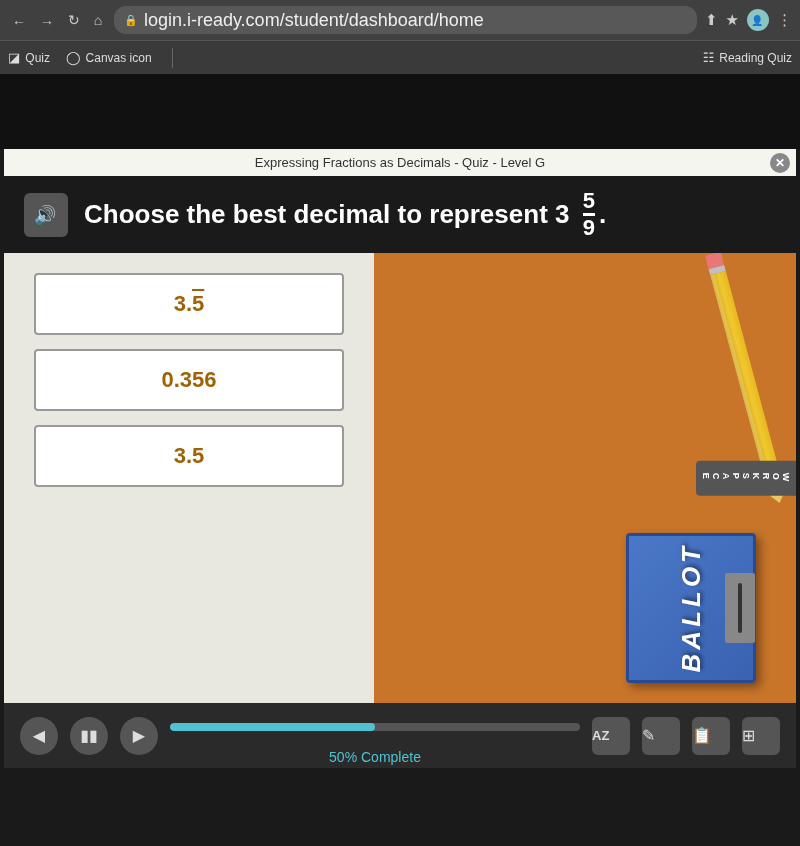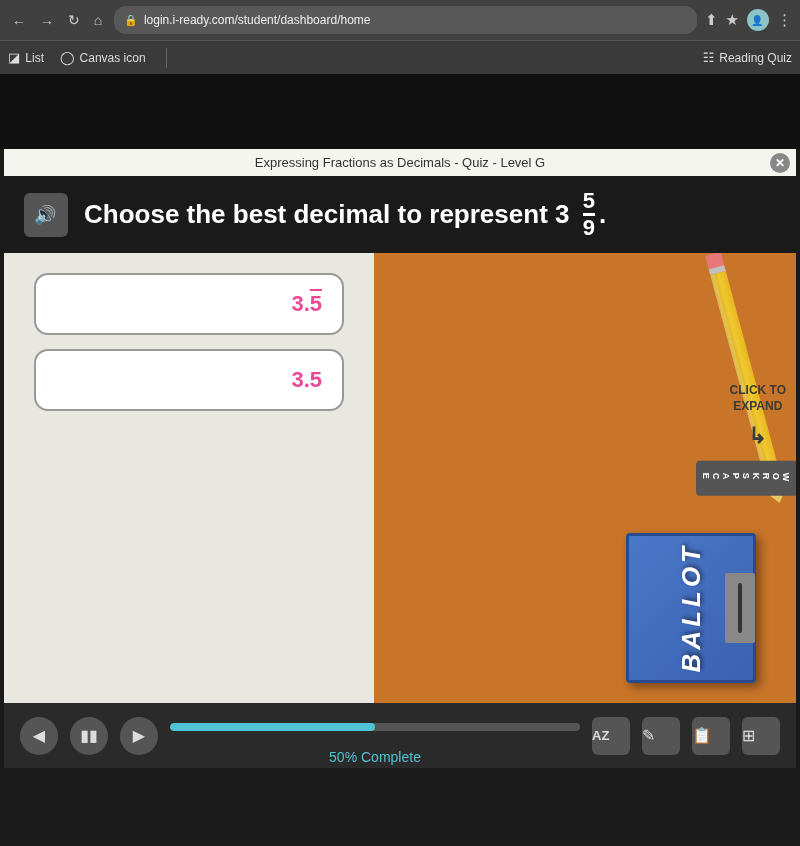--- a/index.html
+++ b/index.html
@@ -35,21 +35,21 @@
       flex: 1;
       background: #585858;
       border-radius: 12px;
       display: flex;
       align-items: center;
       padding: 4px 10px;
       gap: 6px;
       height: 28px;
     }
     .lock-icon { color: #aaa; font-size: 11px; }
-    .url-text { color: #eee; font-size: 12px; flex: 1; }
+    .url-text { color: #eee; font-size: 18px; flex: 1; }
     .toolbar-icons {
       display: flex;
       gap: 8px;
       align-items: center;
       color: #ccc;
       font-size: 14px;
     }
     .toolbar-icon-btn { color: #ccc; cursor: pointer; font-size: 15px; }
 
     
@@ -197,26 +197,26 @@
       background: #e8e8e0;
       padding: 20px 30px;
       display: flex;
       flex-direction: column;
       gap: 14px;
       flex-shrink: 0;
     }
     .answer-choice {
       background: #fff;
       border: 2px solid #999;
-      border-radius: 14px;
+      border-radius: 4px;
       padding: 16px 20px;
       font-size: 22px;
       font-weight: 700;
-      color: #ec4899;
-      text-align: right;
+      color: #a16207;
+      text-align: center;
       cursor: pointer;
       position: relative;
     }
     .overline { text-decoration: overline; }
 
     
     .workspace-panel {
       flex: 1;
       background: #c8752a;
       position: relative;
@@ -421,21 +421,21 @@
       <span class="toolbar-icon-btn">⬆</span>
       <span class="toolbar-icon-btn">★</span>
       <div class="avatar-circle">👤</div>
       <span class="toolbar-icon-btn">⋮</span>
     </div>
   </div>
 
   <div class="bookmarks-bar">
     <div class="bookmark-item">
       <span class="bookmark-icon">◪</span>
-      <span>List</span>
+      <span>Quiz</span>
     </div>
     <div class="bookmark-item">
       <span class="bookmark-icon">◯</span>
       <span>Canvas icon</span>
     </div>
     <div class="divider-v"></div>
     <div class="reading-list-item">
       <span class="bookmark-icon">☷</span>
       <span>Reading Quiz</span>
     </div>
@@ -471,20 +471,23 @@
     </div>
 
     <div class="quiz-body">
 
       <div class="answer-panel">
 
         <div class="answer-choice">
           3.<span class="overline">5</span>
         </div>
 
+        <div class="answer-choice">
+          <span>0.356</span>
+        </div>
 
 
         <div class="answer-choice">
           <span>3.5</span>
         </div>
       </div>
 
       <div class="workspace-panel">
 
         <div class="pencil">
@@ -493,24 +496,20 @@
             <div class="pencil-eraser-band"></div>
             <div class="pencil-body" style="background:linear-gradient(90deg,#d4a520,#f0c830,#e8b820); width:16px; height:200px; position:relative;">
 
               <div style="position:absolute;top:0;left:0;width:4px;height:100%;background:rgba(255,255,255,0.2);"></div>
             </div>
             <div style="width:0;height:0;border-left:8px solid transparent;border-right:8px solid transparent;border-top:28px solid #d4a520;"></div>
             <div style="width:0;height:0;border-left:8px solid transparent;border-right:8px solid transparent;border-top:10px solid #e8c860;position:absolute;bottom:-10px;left:0;"></div>
           </div>
         </div>
 
-        <div class="click-to-expand">
-          <div>CLICK TO<br>EXPAND</div>
-          <div class="expand-arrow" style="font-size:22px; margin-top:8px;">↳</div>
-        </div>
 
         <div class="ballot-box">
           <div class="ballot-label">BALLOT</div>
           <div class="ballot-slot-container">
             <div class="ballot-slot"></div>
           </div>
         </div>
 
         <div class="workspace-tab">
           W<br>O<br>R<br>K<br>S<br>P<br>A<br>C<br>E

